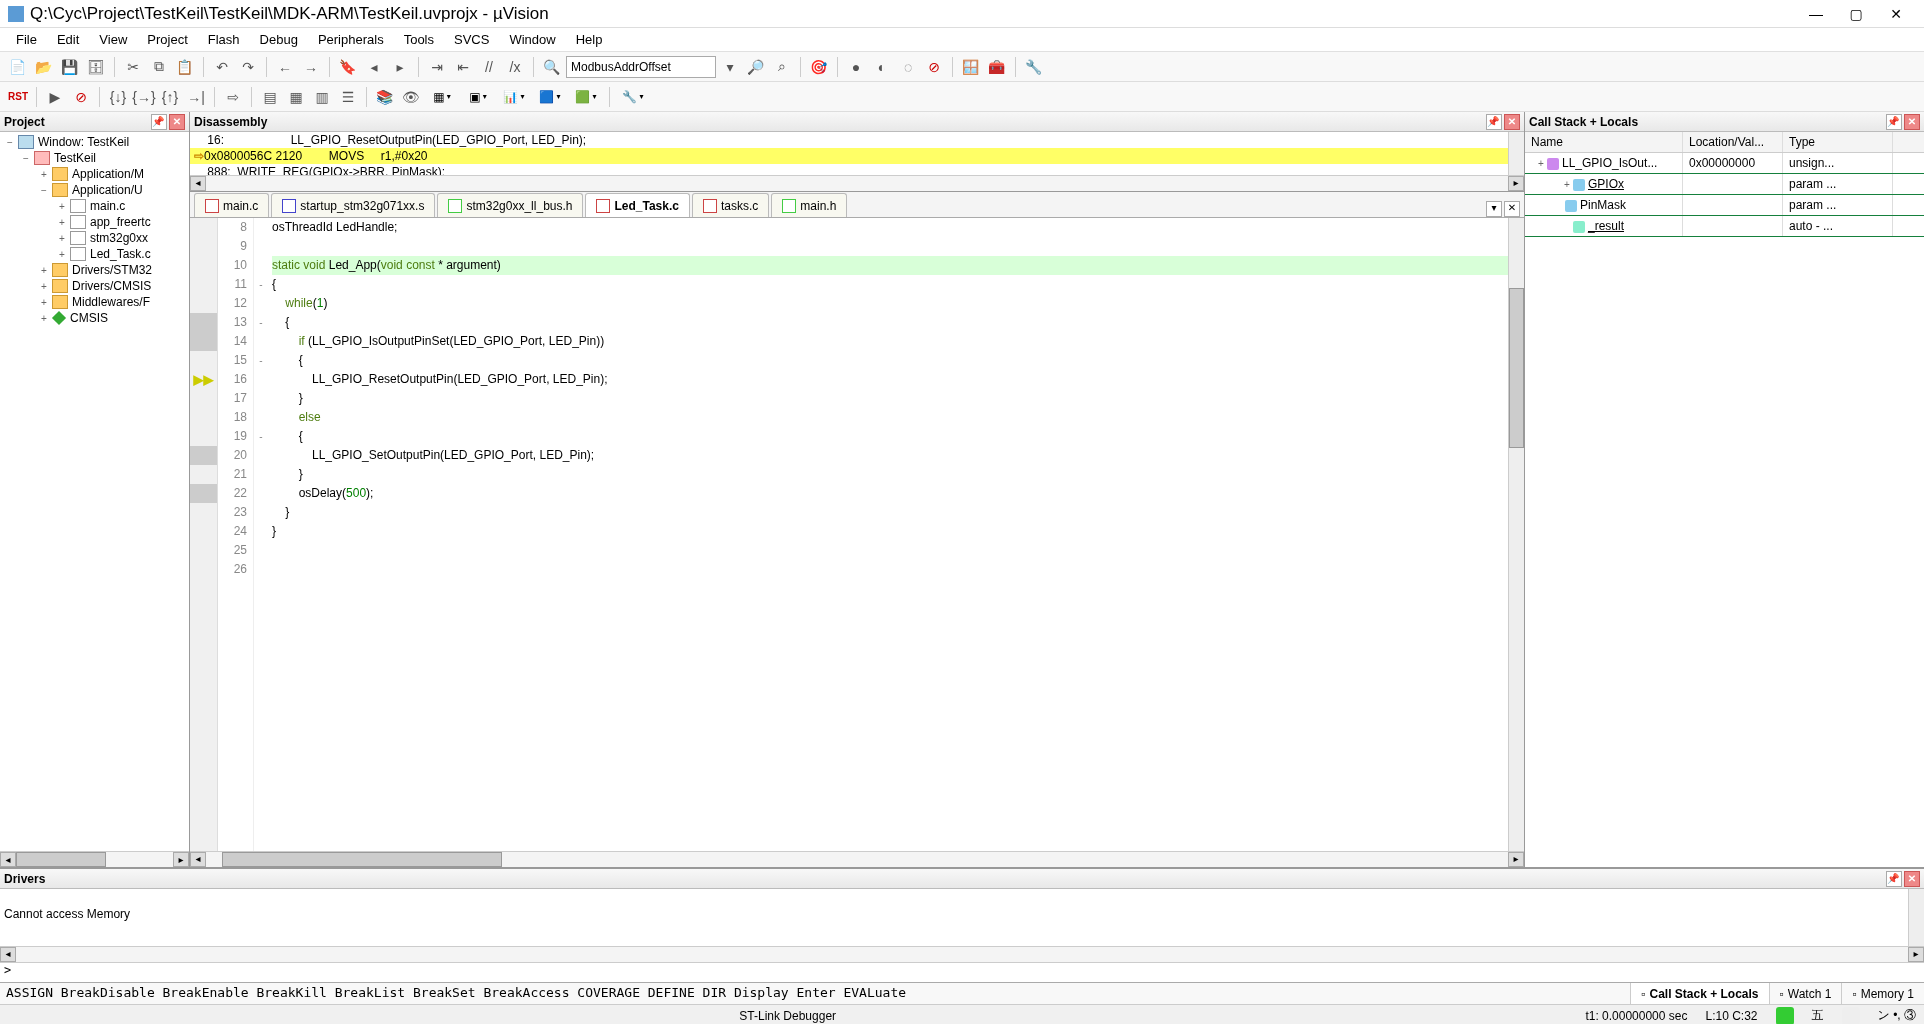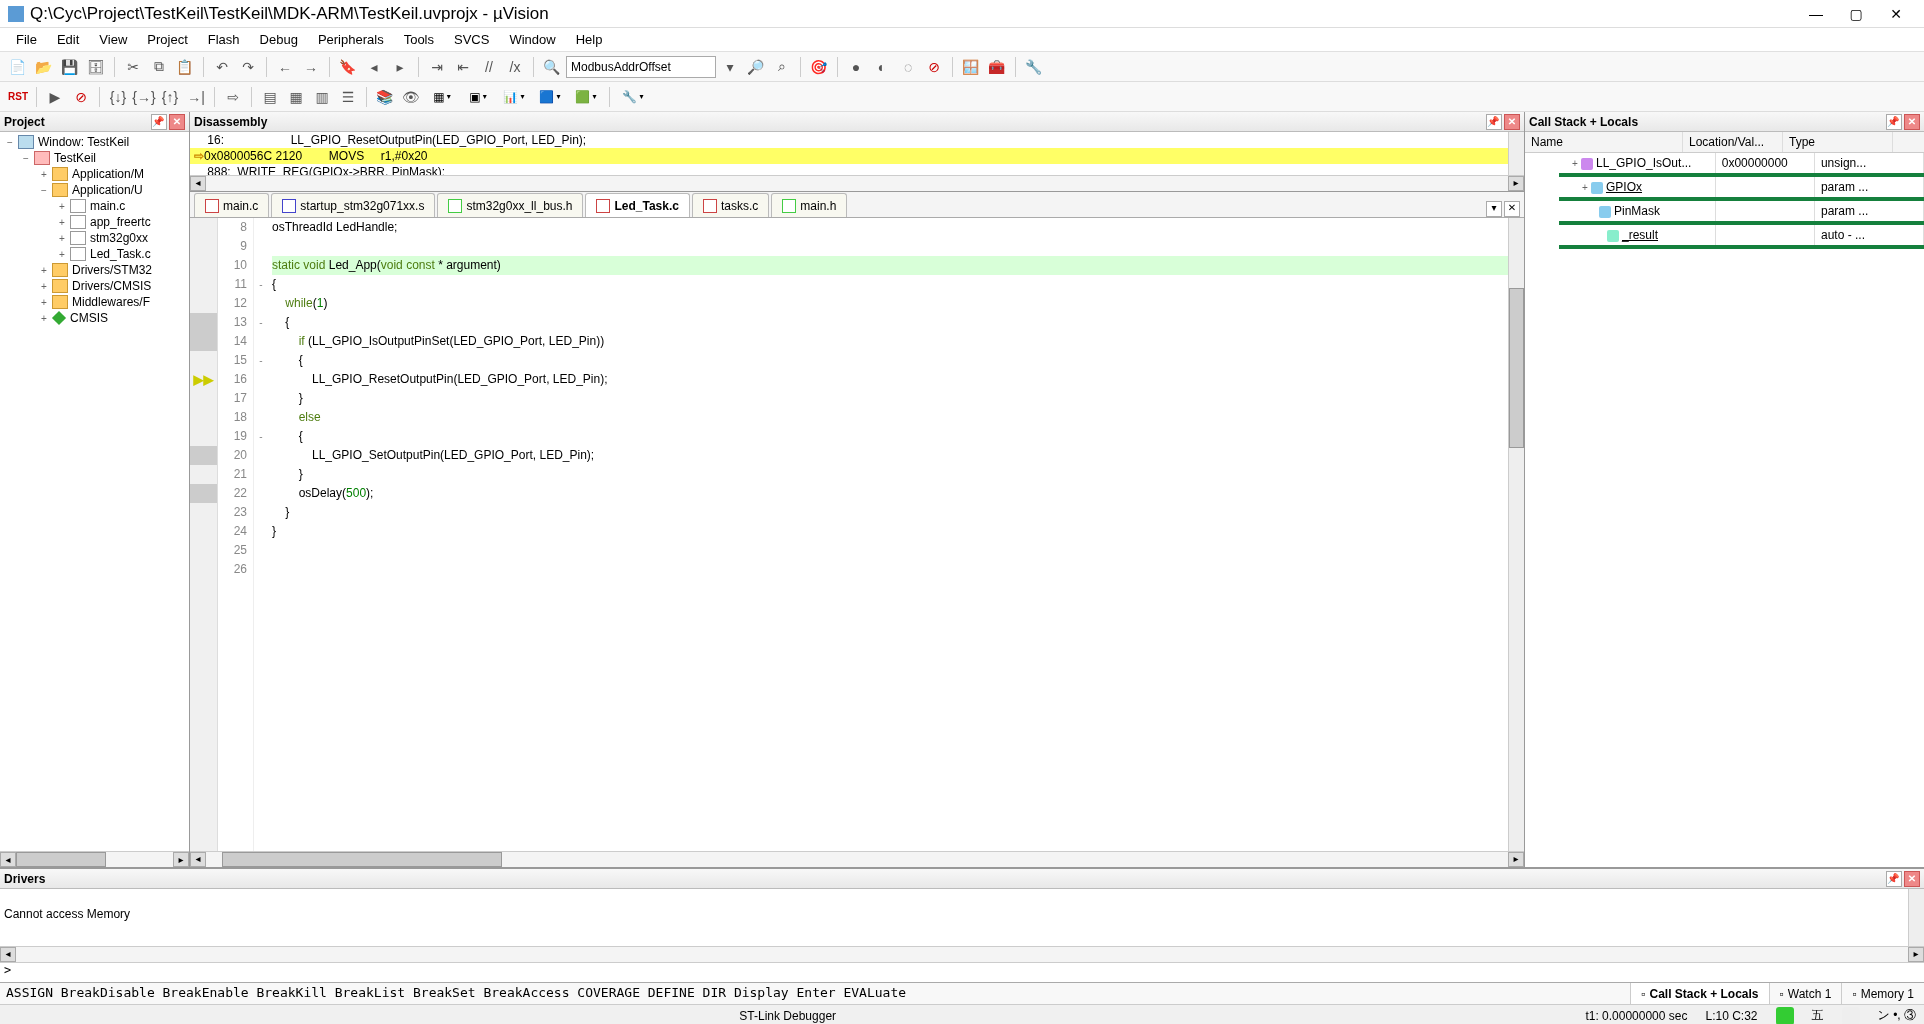--- a/index.html
+++ b/index.html
@@ -89,21 +89,21 @@
 .editor-hscroll { height: 16px; display: flex; border-top: 1px solid #ccc; }
 .editor-hscroll .sb-btn { width: 16px; border: 1px solid #aaa; background: #ddd; font-size: 10px; text-align: center; cursor: pointer; }
 .editor-hscroll .sb-track { flex: 1; background: #f4f4f4; position: relative; }
 .editor-hscroll .sb-thumb { position: absolute; left: 16px; width: 280px; height: 100%; background: #ccc; border: 1px solid #999; }
 
 
 .locals-grid { flex: 1; background: #fff; overflow: auto; }
 .lg-header { display: flex; background: #f4f4f4; border-bottom: 1px solid #ccc; position: sticky; top: 0; }
 .lg-header .col, .lg-row .col { padding: 3px 6px; border-right: 1px solid #ddd; overflow: hidden; text-overflow: ellipsis; white-space: nowrap; }
 .col-name { width: 158px; } .col-loc { width: 100px; } .col-type { width: 110px; }
-.lg-row { display: flex; border-bottom: 4px solid #15803d; margin-left: 34px; }
+.lg-row { display: flex; border-bottom: 1px solid #15803d; }
 .lg-row .expander { display: inline-block; width: 12px; font-size: 10px; color: #666; text-align: center; }
 .lg-row .vicon { display: inline-block; width: 12px; height: 12px; border-radius: 2px; margin-right: 3px; vertical-align: middle; }
 .vicon.func { background: #c8e; } .vicon.ptr { background: #8ce; } .vicon.var { background: #8ec; }
 
 
 .command-panel { height: 115px; display: flex; flex-direction: column; border-top: 2px solid #999; }
 .command-body { flex: 1; background: #fff; font-family: Consolas, monospace; font-size: 13px; padding: 18px 4px; position: relative; }
 .command-input { height: 20px; border-top: 1px solid #ccc; background: #fff; padding: 0 4px; font-family: Consolas, monospace; }
 .command-input::before { content: ">"; margin-right: 4px; }
 
@@ -442,21 +442,21 @@
         <div class="col col-loc">Location/Val...</div>
         <div class="col col-type">Type</div>
       </div>
       <div id="locals-rows">
           <div class="lg-row">
             <div class="col col-name" style="padding-left:10px;"><span class="expander">+</span><span class="vicon func"></span>LL_GPIO_IsOut...</div>
             <div class="col col-loc">0x00000000</div>
             <div class="col col-type">unsign...</div>
           </div>
           <div class="lg-row">
-            <div class="col col-name" style="padding-left:20px;text-decoration:underline;"><span class="expander">+</span><span class="vicon ptr"></span>GPIOx</div>
+            <div class="col col-name" style="padding-left:36px;text-decoration:underline;"><span class="expander">+</span><span class="vicon ptr"></span>GPIOx</div>
             <div class="col col-loc"><not in="" scope=""></not></div>
             <div class="col col-type">param ...</div>
           </div>
           <div class="lg-row">
             <div class="col col-name" style="padding-left:28px;"><span class="expander"></span><span class="vicon ptr"></span>PinMask</div>
             <div class="col col-loc"><not in="" scope=""></not></div>
             <div class="col col-type">param ...</div>
           </div>
           <div class="lg-row">
             <div class="col col-name" style="padding-left:36px;text-decoration:underline;"><span class="expander"></span><span class="vicon var"></span>_result</div>

